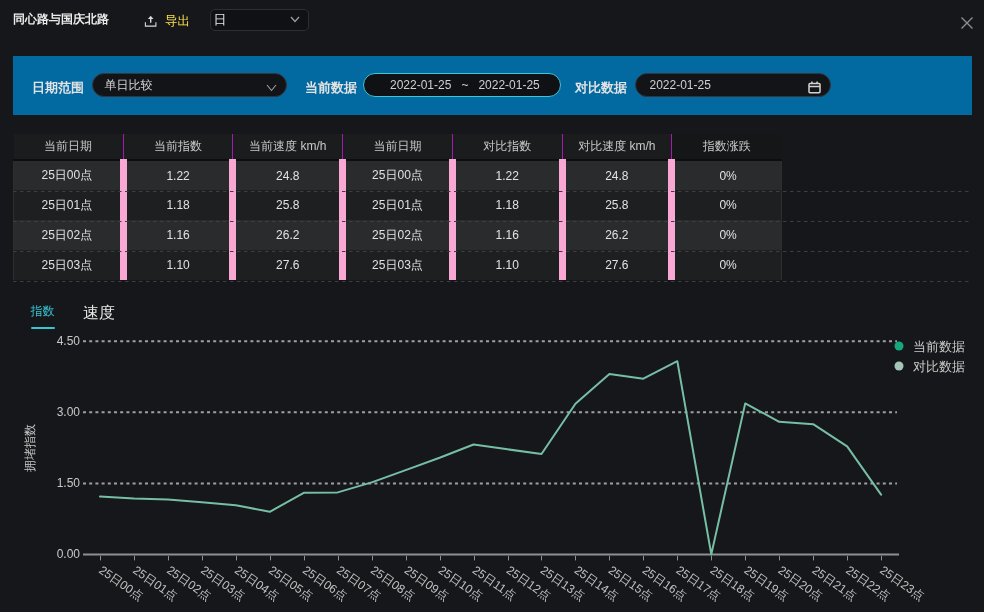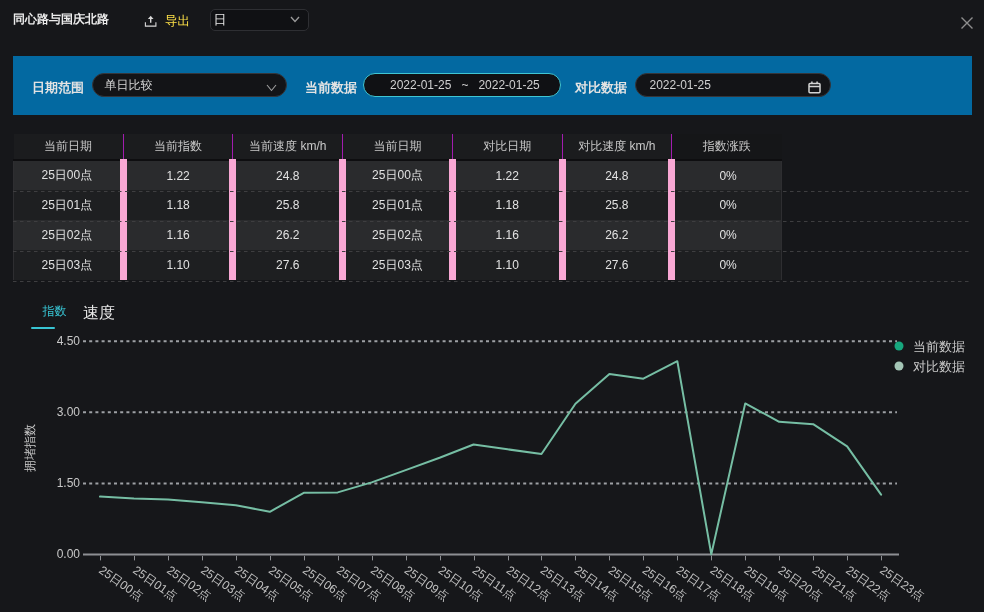--- a/index.html
+++ b/index.html
@@ -30,21 +30,21 @@
   table.grid th:first-child { border-left:none; }
   table.grid td { height:30px; text-align:center; color:#e2e2e2;
     border-left:7px solid #f9a8d4; }
   table.grid td:first-child { border-left:1px solid #2e2e31; }
   table.grid tr td:last-child { border-right:1px solid #2e2e31; }
   tr.rl td { background:#2a2b2d; }
   tr.rd td { background:#1e1f21; }
   th:last-child { background:#151618 !important; }
 
   
-  .tab1 { left:30.5px; top:302.5px; font-size:12px; color:#38c4d3;margin-left:12px; }
+  .tab1 { left:30.5px; top:302.5px; font-size:12px; color:#38c4d3; }
   .tab2 { left:83px; top:302.5px; font-size:16px; color:#e8e8e8; }
   .tabline { left:30.5px; top:326.5px; width:24.5px; height:2.8px; background:#38c4d3; border-radius:1.5px; }
 </style>
 </head>
 <body>
 <div id="stage">
   <div class="abs title">同心路与国庆北路</div>
   <svg class="abs" style="left:144px;top:14px" width="13" height="13" viewBox="0 0 13 13" fill="none" stroke="#d9d9d9" stroke-width="1.1">
     <path d="M1.4 8.3 V12.1 H11.9 V8.3"></path>
     <path d="M6.7 4 V8.7" stroke-width="1.4"></path>
@@ -82,21 +82,21 @@
     </div>
   </div>
 
   <table class="grid">
     <tbody>
         <tr>
       <th>当前日期</th>
           <th>当前指数</th>
           <th>当前速度 km/h</th>
           <th>当前日期</th>
-          <th>对比日期</th>
+          <th>对比指数</th>
           <th>对比速度 km/h</th>
           <th>指数涨跌</th>
     </tr>
     <tr class="rl">
           <td>25日00点</td>
           <td>1.22</td>
           <td>24.8</td>
           <td>25日00点</td>
           <td>1.22</td>
           <td>24.8</td>

